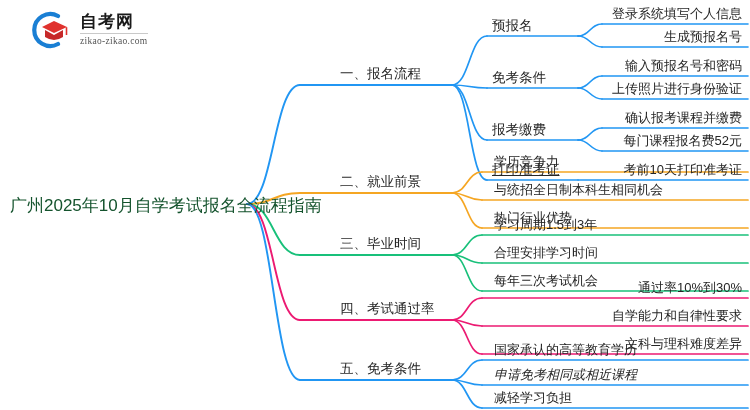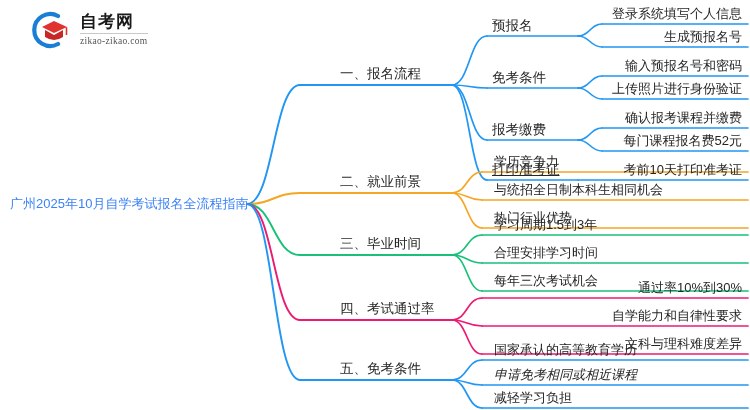--- a/index.html
+++ b/index.html
@@ -38,24 +38,24 @@
     margin-top: 3px;
   }
   
   .node {
     position: absolute;
     color: #262626;
     white-space: nowrap;
     line-height: 1;
   }
   .root-node {
-    font-size: 13px;
+    font-size: 17px;
     left: 10px;
     top: 197px;
-    color: #3b82f6;
+    color: #14532d;
   }
   .branch-node { font-size: 13.5px; }
   .leaf-node   { font-size: 13px; }
 </style>
 </head>
 <body>
 
 <div id="canvas">
 
   <div id="logo">

